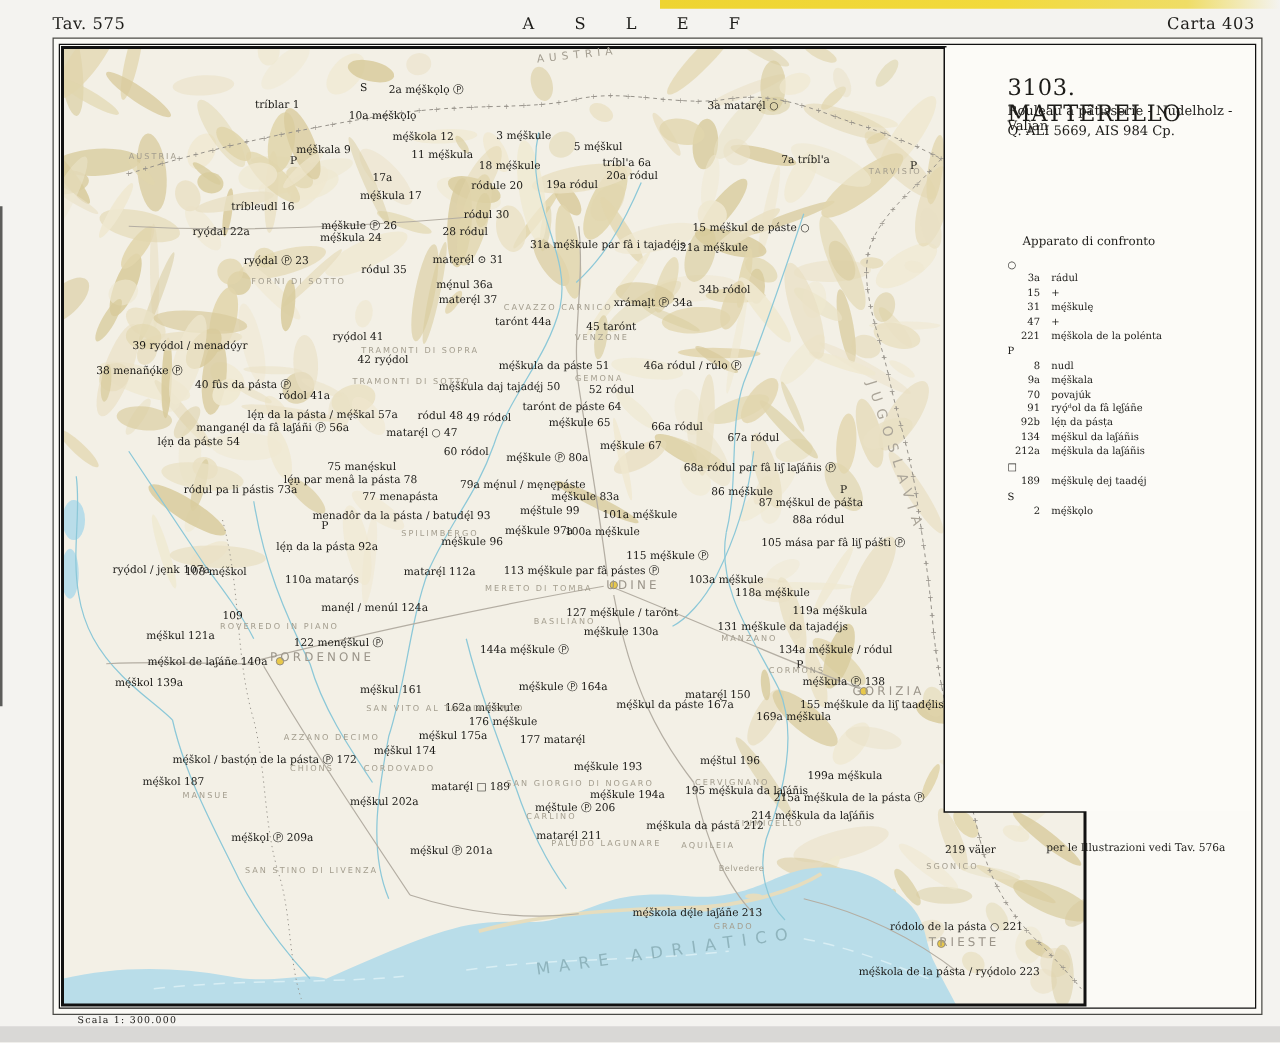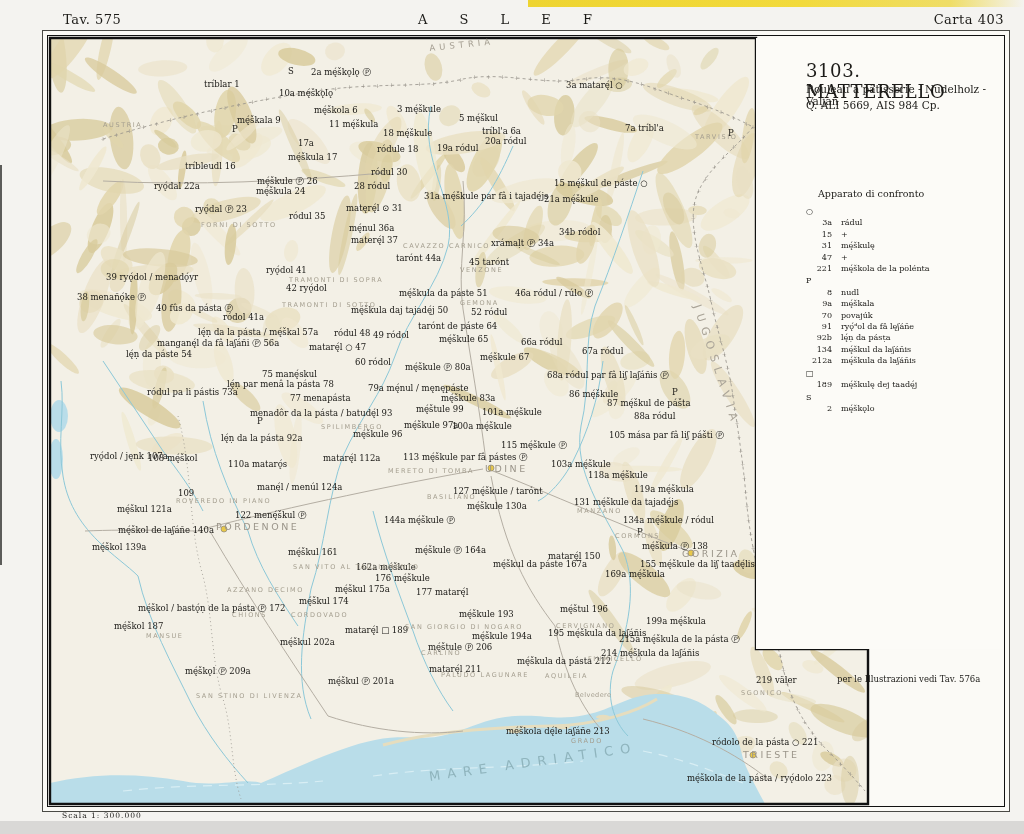--- a/index.html
+++ b/index.html
@@ -7,21 +7,21 @@
     width:1024px;height:834px;position:relative;overflow:hidden;
     background:#f4f3f0;
     font-family:"DejaVu Serif","Liberation Serif",serif;
     color:#1c1b18;
   }
   .bottom-strip{position:absolute;left:0;bottom:0;width:1024px;height:13px;background:#d9d8d6;}
   .yellow-strip{position:absolute;left:528px;top:0;width:496px;height:7px;
     background:linear-gradient(90deg,#eed431 0%,#f2da3c 55%,#efdd66 85%,#f4f3f0 100%);}
   .left-sliver{position:absolute;left:0;top:165px;width:2px;height:400px;background:#2a2a28;opacity:.75;}
   .hdr{position:absolute;top:12px;font-size:13px;letter-spacing:.5px;}
-  .hdr-left{left:42px;margin-left:21px;}
+  .hdr-left{left:42px;}
   .hdr-center{left:0;width:1024px;text-align:center;letter-spacing:14px;}
   .hdr-right{right:20px;}
   .scale-note{position:absolute;left:62px;top:811px;font-size:7.5px;letter-spacing:1px;}
   .plate{position:absolute;left:42px;top:30px;width:966px;height:780px;background:#fbfaf6;border:1px solid #4a4a46;}
   .plate svg{position:absolute;left:0;top:0;}
   .map-label{position:absolute;font-size:8.5px;line-height:9px;white-space:nowrap;color:#191815;
     font-family:"DejaVu Serif","DejaVu Sans","Liberation Serif",serif;}
   .place{position:absolute;white-space:nowrap;color:#a49e8f;font-family:"DejaVu Sans","Liberation Sans",sans-serif;}
   .place-s{font-size:6.5px;letter-spacing:1.6px;}
   .place-b{font-size:9.5px;letter-spacing:2.5px;color:#9b958a;}
@@ -487,32 +487,32 @@
       <rect x="4.5" y="4.5" width="957" height="771" fill="none" stroke="#111111" stroke-width="1"></rect>
       <path d="M7,7 H713 V618 H825 V773 H7 Z" fill="none" stroke="#111111" stroke-width="2.4"></path>
     </svg>
 
   <div id="labels-layer">
       <div class="map-label" style="left: 245px; top: 36px;">S</div>
       <div class="map-label" style="left: 268px; top: 37px;">2a  mę́škǫlǫ Ⓟ</div>
       <div class="map-label" style="left: 161px; top: 49px;">tríblar  1</div>
       <div class="map-label" style="left: 523px; top: 50px;">3a  matarę́l ○</div>
       <div class="map-label" style="left: 236px; top: 58px;">10a  mę́škǫlǫ</div>
-      <div class="map-label" style="left: 271px; top: 75px;">mę́škola  6</div>
+      <div class="map-label" style="left: 271px; top: 75px;">mę́škola  12</div>
       <div class="map-label" style="left: 354px; top: 74px;">3  mę́škule</div>
       <div class="map-label" style="left: 194px; top: 85px;">mę́škala  9</div>
       <div class="map-label" style="left: 416px; top: 83px;">5  mę́škul</div>
       <div class="map-label" style="left: 286px; top: 89px;">11  mę́škula</div>
       <div class="map-label" style="left: 340px; top: 98px;">18  mę́škule</div>
       <div class="map-label" style="left: 439px; top: 96px;">tríbl'a  6a</div>
       <div class="map-label" style="left: 582px; top: 93px;">7a  tríbl'a</div>
       <div class="map-label" style="left: 685px; top: 98px;">P</div>
       <div class="map-label" style="left: 189px; top: 94px;">P</div>
       <div class="map-label" style="left: 255px; top: 108px;">17a</div>
-      <div class="map-label" style="left: 334px; top: 114px;">ródule  18</div>
+      <div class="map-label" style="left: 334px; top: 114px;">ródule  20</div>
       <div class="map-label" style="left: 394px; top: 113px;">19a  ródul</div>
       <div class="map-label" style="left: 442px; top: 106px;">20a  ródul</div>
       <div class="map-label" style="left: 245px; top: 122px;">mę́škula  17</div>
       <div class="map-label" style="left: 142px; top: 131px;">tríbleudl  16</div>
       <div class="map-label" style="left: 328px; top: 137px;">ródul  30</div>
       <div class="map-label" style="left: 214px; top: 146px;">mę́škule Ⓟ  26</div>
       <div class="map-label" style="left: 311px; top: 151px;">28  ródul</div>
       <div class="map-label" style="left: 111px; top: 151px;">ryǫ́dal  22a</div>
       <div class="map-label" style="left: 213px; top: 156px;">mę́škula  24</div>
       <div class="map-label" style="left: 511px; top: 148px;">15  mę́škul de páste ○</div>

